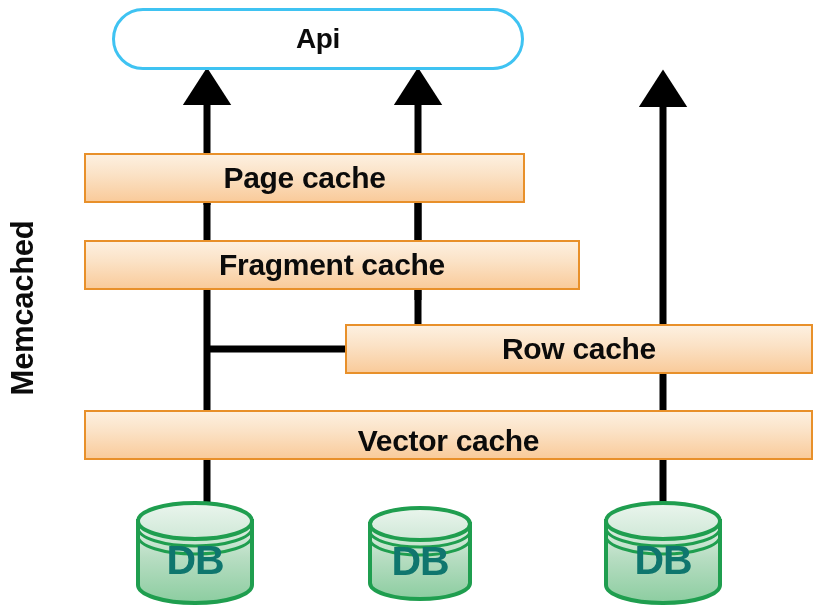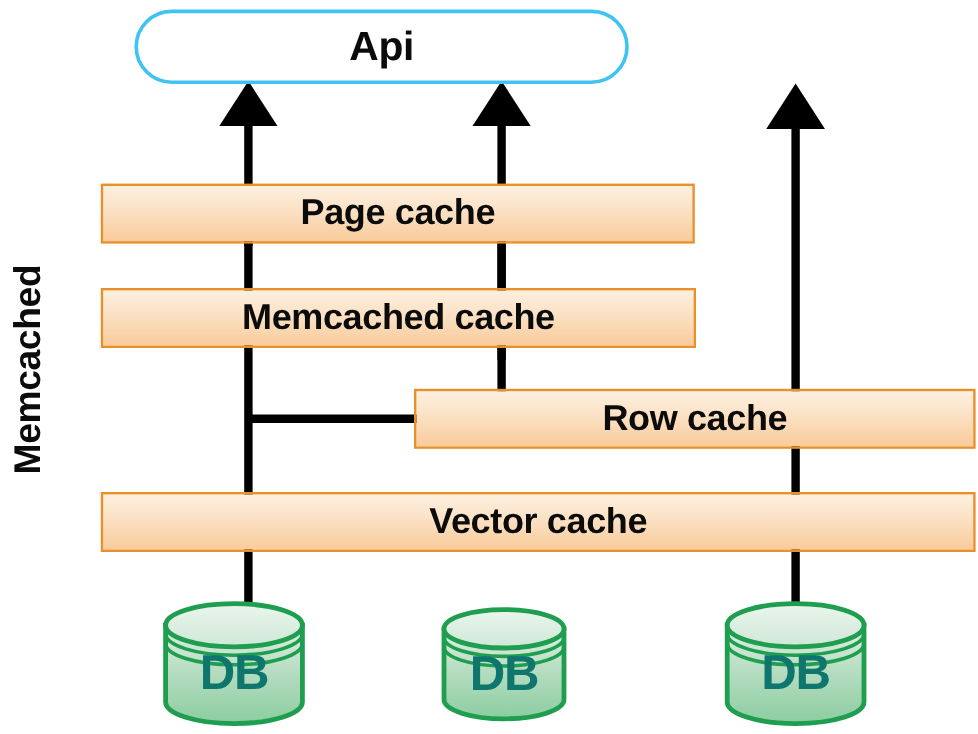--- a/index.html
+++ b/index.html
@@ -47,21 +47,21 @@
     box-sizing: border-box;
     background: #ffffff;
     border: 3px solid #3fc3f2;
     border-radius: 40px;
     display: flex;
     align-items: center;
     justify-content: center;
     font-family: "Liberation Sans", sans-serif;
     font-weight: bold;
     color: #0b0b0b;
-    font-size: 34px;
+    font-size: 28px;
     letter-spacing: -0.3px;
   }
   
   .cache-bar {
     position: absolute;
     box-sizing: border-box;
     border: 2px solid #e8902a;
     background: linear-gradient(to bottom, #fdf0e0 0%, #fbe2c6 42%, #f9cb9b 100%);
     display: flex;
     align-items: center;
@@ -146,33 +146,33 @@
     </g>
   </svg>
 
   <div class="side-label">Memcached</div>
 
   <div class="pill" style="left:112px; top:8px; width:412px; height:62px;">
     <span>Api</span>
   </div>
 
 
-  <div class="cache-bar" style="left:84px; top:153px; width:495px; height:50px;justify-content:center;">
+  <div class="cache-bar" style="left:84px; top:153px; width:441px; height:50px;justify-content:center;">
     <span>Page cache</span>
   </div>
 
   <div class="cache-bar" style="left:84px; top:240px; width:496px; height:50px;">
-    <span>Memcached cache</span>
+    <span>Fragment cache</span>
   </div>
 
   <div class="cache-bar" style="left:345px; top:324px; width:468px; height:50px;">
     <span>Row cache</span>
   </div>
 
-  <div class="cache-bar" style="left:84px; top:410px; width:729px; height:50px;">
+  <div class="cache-bar" style="left:84px; top:410px; width:729px; height:50px;align-items:flex-end;">
     <span>Vector cache</span>
   </div>
 
   <div class="db" style="left:138px; top:537px; width:114px; height:60px;">
     <div class="db-label" style="top:0;">DB</div>
   </div>
 
   <div class="db" style="left:370px; top:538px; width:100px; height:60px;">
     <div class="db-label" style="top:0;">DB</div>
   </div>

